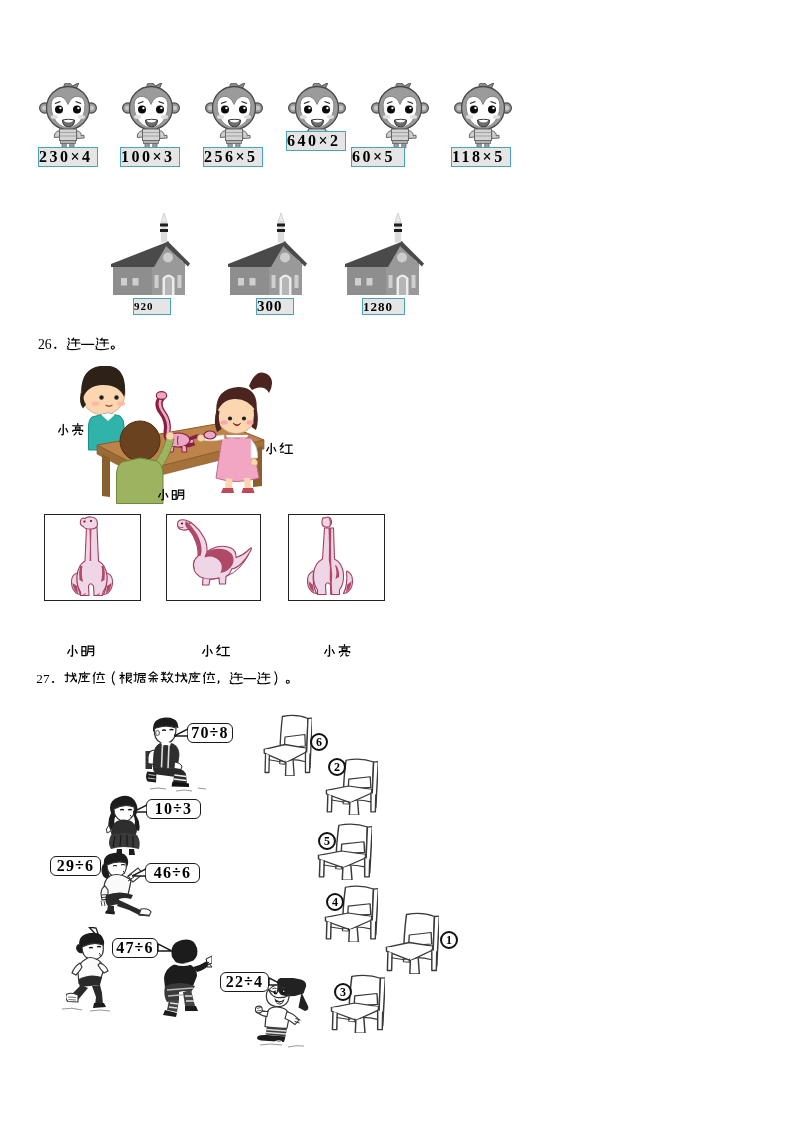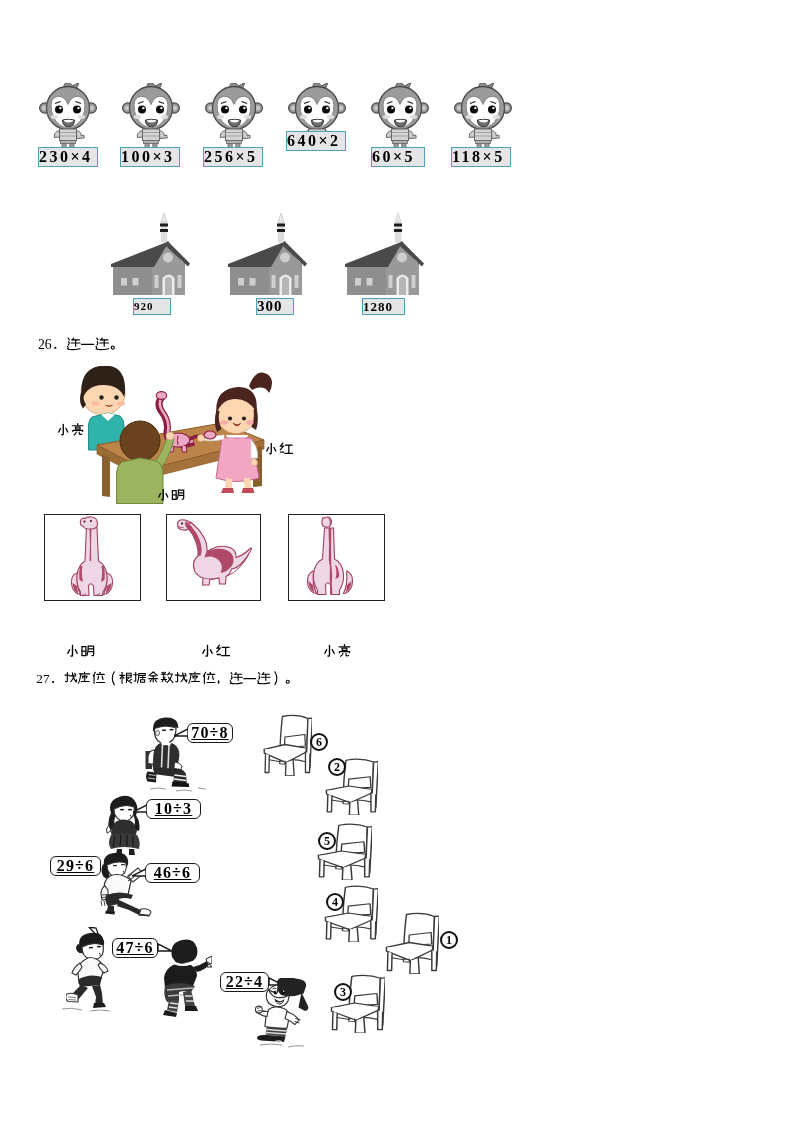--- a/index.html
+++ b/index.html
@@ -4,21 +4,21 @@
 <style>
 html,body{margin:0;padding:0;background:#fff;}
 #page{position:relative;width:794px;height:1123px;background:#fff;overflow:hidden;
   font-family:"Liberation Serif",serif;}
 .abs{position:absolute;}
 .ansbox{position:absolute;border:1.6px solid #4aa3b4;background:#e5e5e5;
   color:#000;font-size:16px;font-weight:bold;letter-spacing:2.5px;
   font-family:"Liberation Serif",serif;}
 .bubble{position:absolute;border:1.8px solid #1a1a1a;border-radius:6px;background:#fff;
   color:#000;text-align:center;font-weight:bold;font-size:16px;letter-spacing:1.2px;
-  font-family:"Liberation Serif",serif;text-decoration:underline;}
+  font-family:"Liberation Serif",serif;}
 .circnum{position:absolute;width:14px;height:14px;border:2px solid #111;border-radius:50%;
   background:#fff;color:#000;text-align:center;font-size:12px;line-height:14px;font-weight:bold;
   font-family:"Liberation Serif",serif;}
 .dinobox{position:absolute;border:1.2px solid #222;background:#fff;}
 </style>
 </head>
 <body>
 <div id="page">
 
 <svg width="0" height="0" style="position:absolute">
@@ -241,21 +241,21 @@
     </svg>
 
 <div class="ansbox" style="left:38px;top:147px;width:58px;height:18px;line-height:18px">230×4</div>
 
 <div class="ansbox" style="left:120px;top:147px;width:58px;height:18px;line-height:18px">100×3</div>
 
 <div class="ansbox" style="left:203px;top:147px;width:58px;height:18px;line-height:18px">256×5</div>
 
 <div class="ansbox" style="left:286px;top:131px;width:58px;height:18px;line-height:18px">640×2</div>
 
-<div class="ansbox" style="left:371px;top:147px;width:52px;height:18px;line-height:18px">60×5</div>
+<div class="ansbox" style="left:351px;top:147px;width:52px;height:18px;line-height:18px">60×5</div>
 
 <div class="ansbox" style="left:451px;top:147px;width:58px;height:18px;line-height:18px">118×5</div>
 
 <svg class="abs" style="left:111px;top:212px" width="82" height="90">
       <use href="#house"></use>
     </svg>
 
 <svg class="abs" style="left:228px;top:212px" width="82" height="90">
       <use href="#house"></use>
     </svg>

